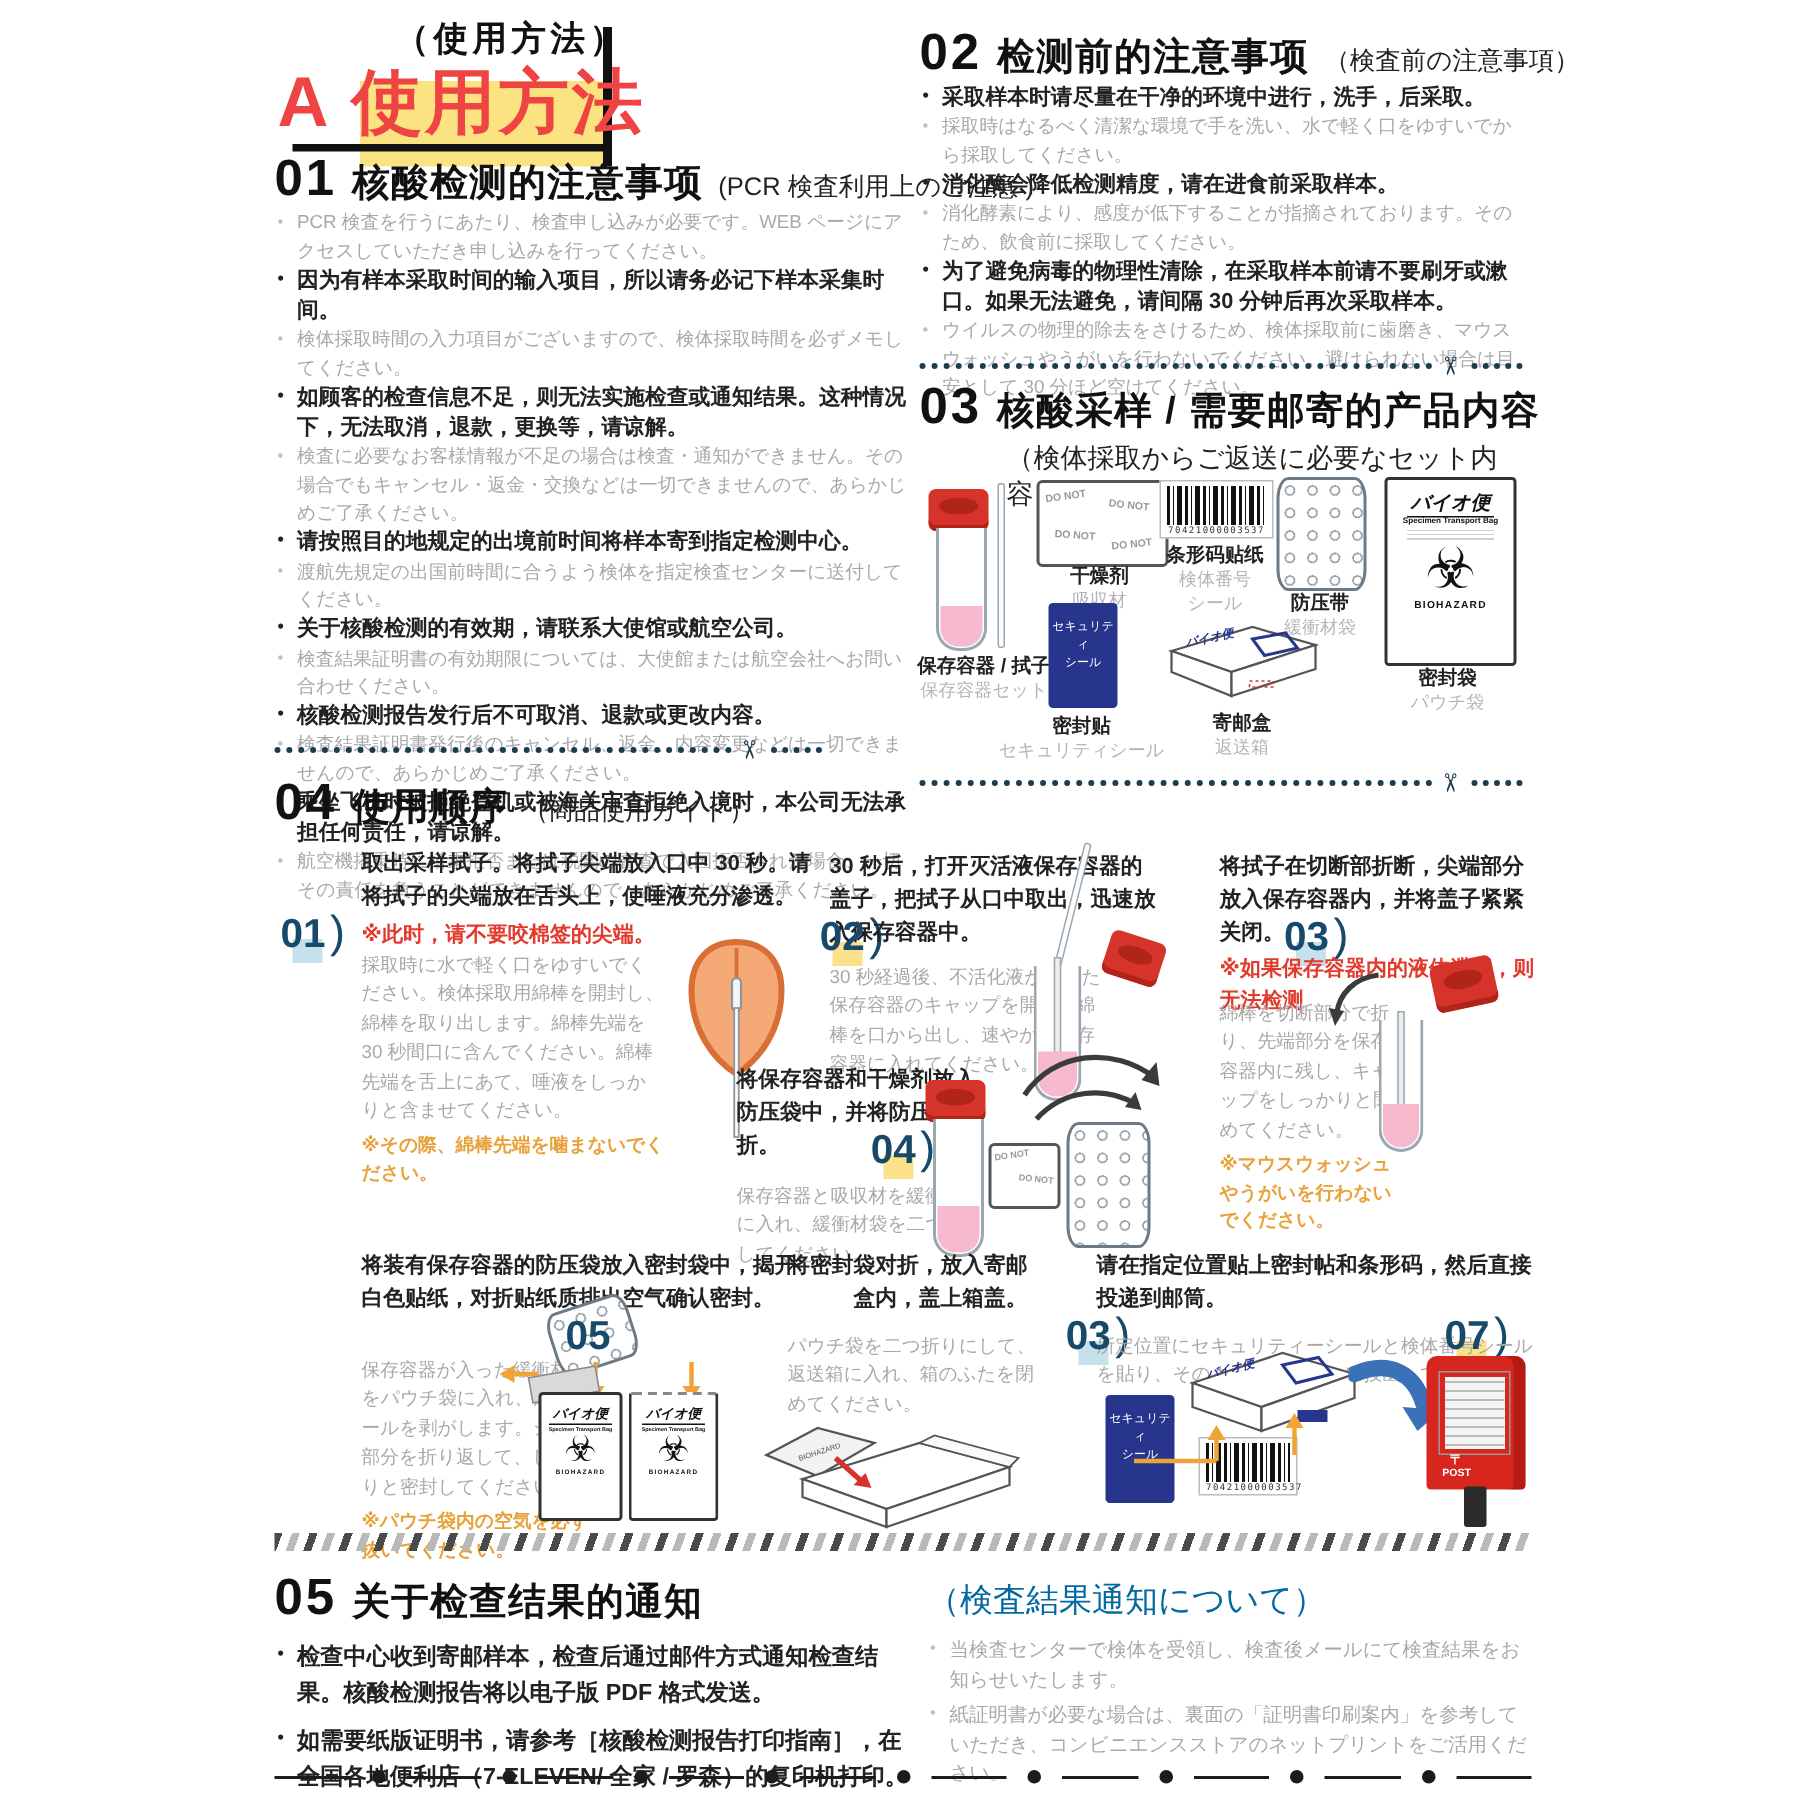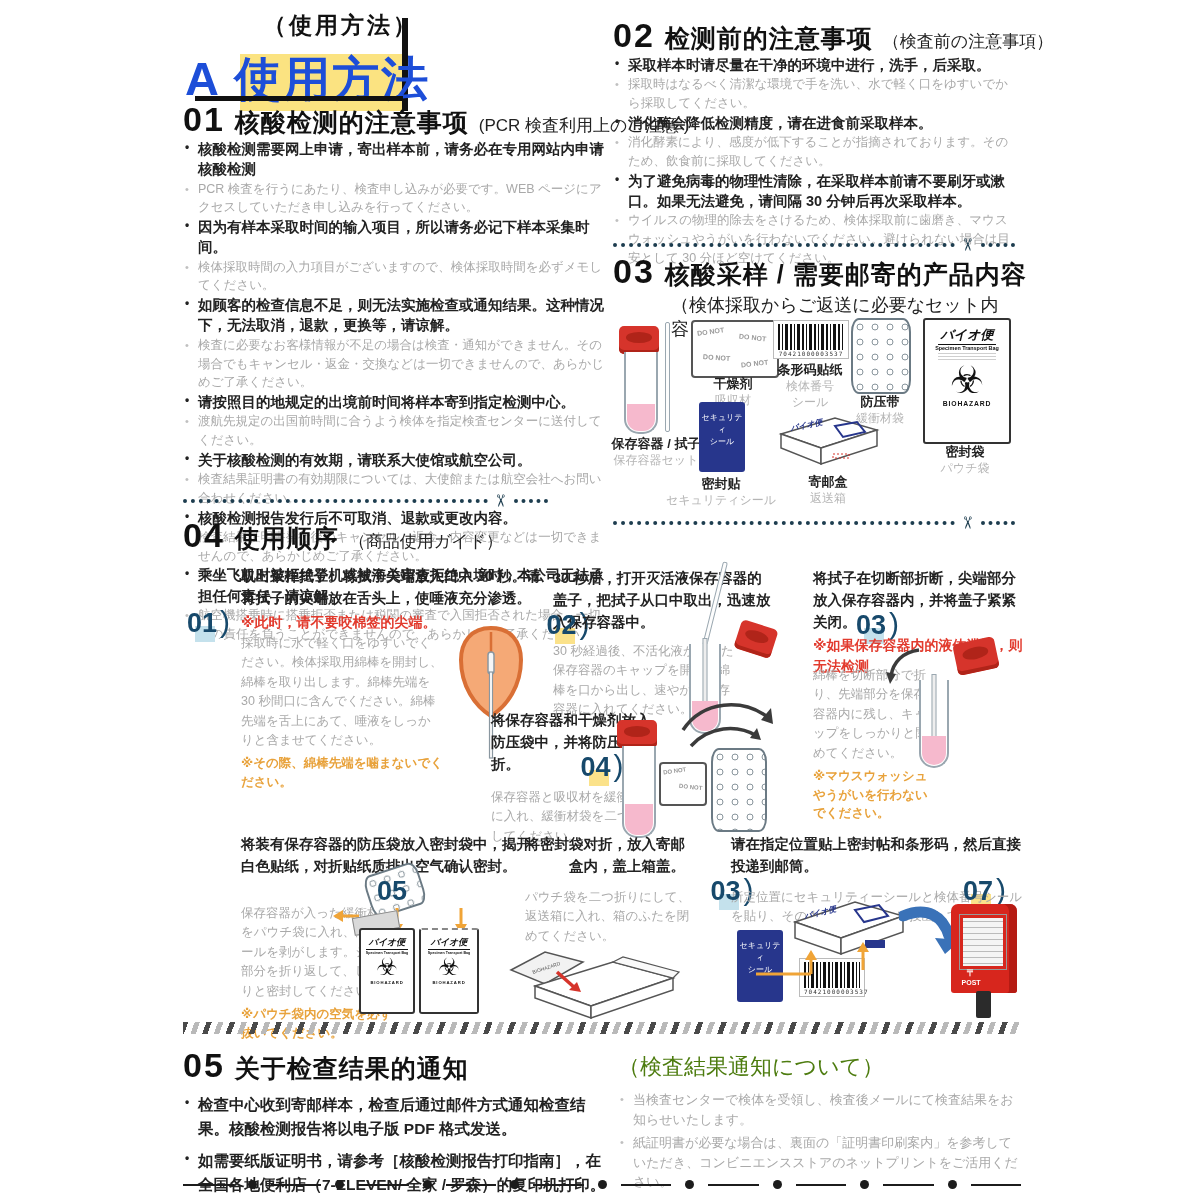--- a/index.html
+++ b/index.html
@@ -2,21 +2,21 @@
 <html><head>
 <meta charset="utf-8">
 <style>
   html,body{margin:0;padding:0;background:#fff;}
   .page{position:relative;width:1200px;height:1200px;background:#fff;overflow:hidden;
         font-family:"Liberation Sans","DejaVu Sans",sans-serif;color:#222;}
   .abs{position:absolute;}
 
   
   .kicker{font-size:23px;font-weight:800;letter-spacing:3px;color:#111;}
-  .big-title{font-size:47px;font-weight:900;color:#1d4ed8;letter-spacing:2px;line-height:1;margin-top:11px;}
+  .big-title{font-size:47px;font-weight:900;color:#ef4444;letter-spacing:2px;line-height:1;}
   .yellow-block{background:#fbe381;}
   .black-bar-v{background:#111;}
   .black-bar-h{background:#111;}
 
   
   .sechead{display:flex;align-items:baseline;gap:10px;white-space:nowrap;}
   .h-num{font-size:34px;font-weight:900;color:#111;letter-spacing:2px;}
   .h-title{font-size:25px;font-weight:900;color:#111;letter-spacing:1px;}
   .h-sub{font-size:17px;font-weight:500;color:#222;}
   .h-sub2{font-size:18px;font-weight:500;color:#222;margin:2px 0 0 58px;}
@@ -137,21 +137,20 @@
     <div class="dots short"></div>
   </div>
 
   <div class="abs" style="left:183px;top:100px;width:424px;">
     <div class="sechead">
       <span class="h-num">01</span>
       <span class="h-title">核酸检测的注意事项</span>
       <span class="h-sub">(PCR 検査利用上のご注意 )</span>
     </div>
     <div class="pair">
-      <p class="cn">核酸检测需要网上申请，寄出样本前，请务必在专用网站内申请核酸检测</p>
       <p class="jp">PCR 検査を行うにあたり、検査申し込みが必要です。WEB ページにアクセスしていただき申し込みを行ってください。</p>
     </div>
     <div class="pair">
       <p class="cn">因为有样本采取时间的输入项目，所以请务必记下样本采集时间。</p>
       <p class="jp">検体採取時間の入力項目がございますので、検体採取時間を必ずメモしてください。</p>
     </div>
     <div class="pair">
       <p class="cn">如顾客的检查信息不足，则无法实施检查或通知结果。这种情况下，无法取消，退款，更换等，请谅解。</p>
       <p class="jp">検査に必要なお客様情報が不足の場合は検査・通知ができません。その場合でもキャンセル・返金・交換などは一切できませんので、あらかじめご了承ください。</p>
     </div>
@@ -482,21 +481,21 @@
 
   <div class="abs" style="left:183px;top:1046px;width:432px;">
     <div class="sechead">
       <span class="h-num">05</span>
       <span class="h-title">关于检查结果的通知</span>
     </div>
     <p class="cn" style="font-size:15.5px;line-height:1.55;margin-top:8px;">检查中心收到寄邮样本，检查后通过邮件方式通知检查结果。核酸检测报告将以电子版 PDF 格式发送。</p>
     <p class="cn" style="font-size:15.5px;line-height:1.55;margin-top:8px;">如需要纸版证明书，请参考［核酸检测报告打印指南］，在全国各地便利店（7-ELEVEN/ 全家 / 罗森）的复印机打印。</p>
   </div>
   <div class="abs" style="left:618px;top:1052px;width:400px;">
-    <div style="font-size:22px;color:#4d7c0f;margin-bottom:8px;">（検査結果通知について）</div>
+    <div style="font-size:22px;color:#0369a1;margin-bottom:8px;">（検査結果通知について）</div>
     <p class="jp" style="font-size:13px;margin-bottom:4px;">当検査センターで検体を受領し、検査後メールにて検査結果をお知らせいたします。</p>
     <p class="jp" style="font-size:13px;">紙証明書が必要な場合は、裏面の「証明書印刷案内」を参考していただき、コンビニエンスストアのネットプリントをご活用ください。</p>
   </div>
 
   <div class="abs footline" style="left:183px;top:1180px;width:838px;">
     <div class="seg"></div>
       <div class="dot"></div>
     <div class="seg"></div>
       <div class="dot"></div>
     <div class="seg"></div>

